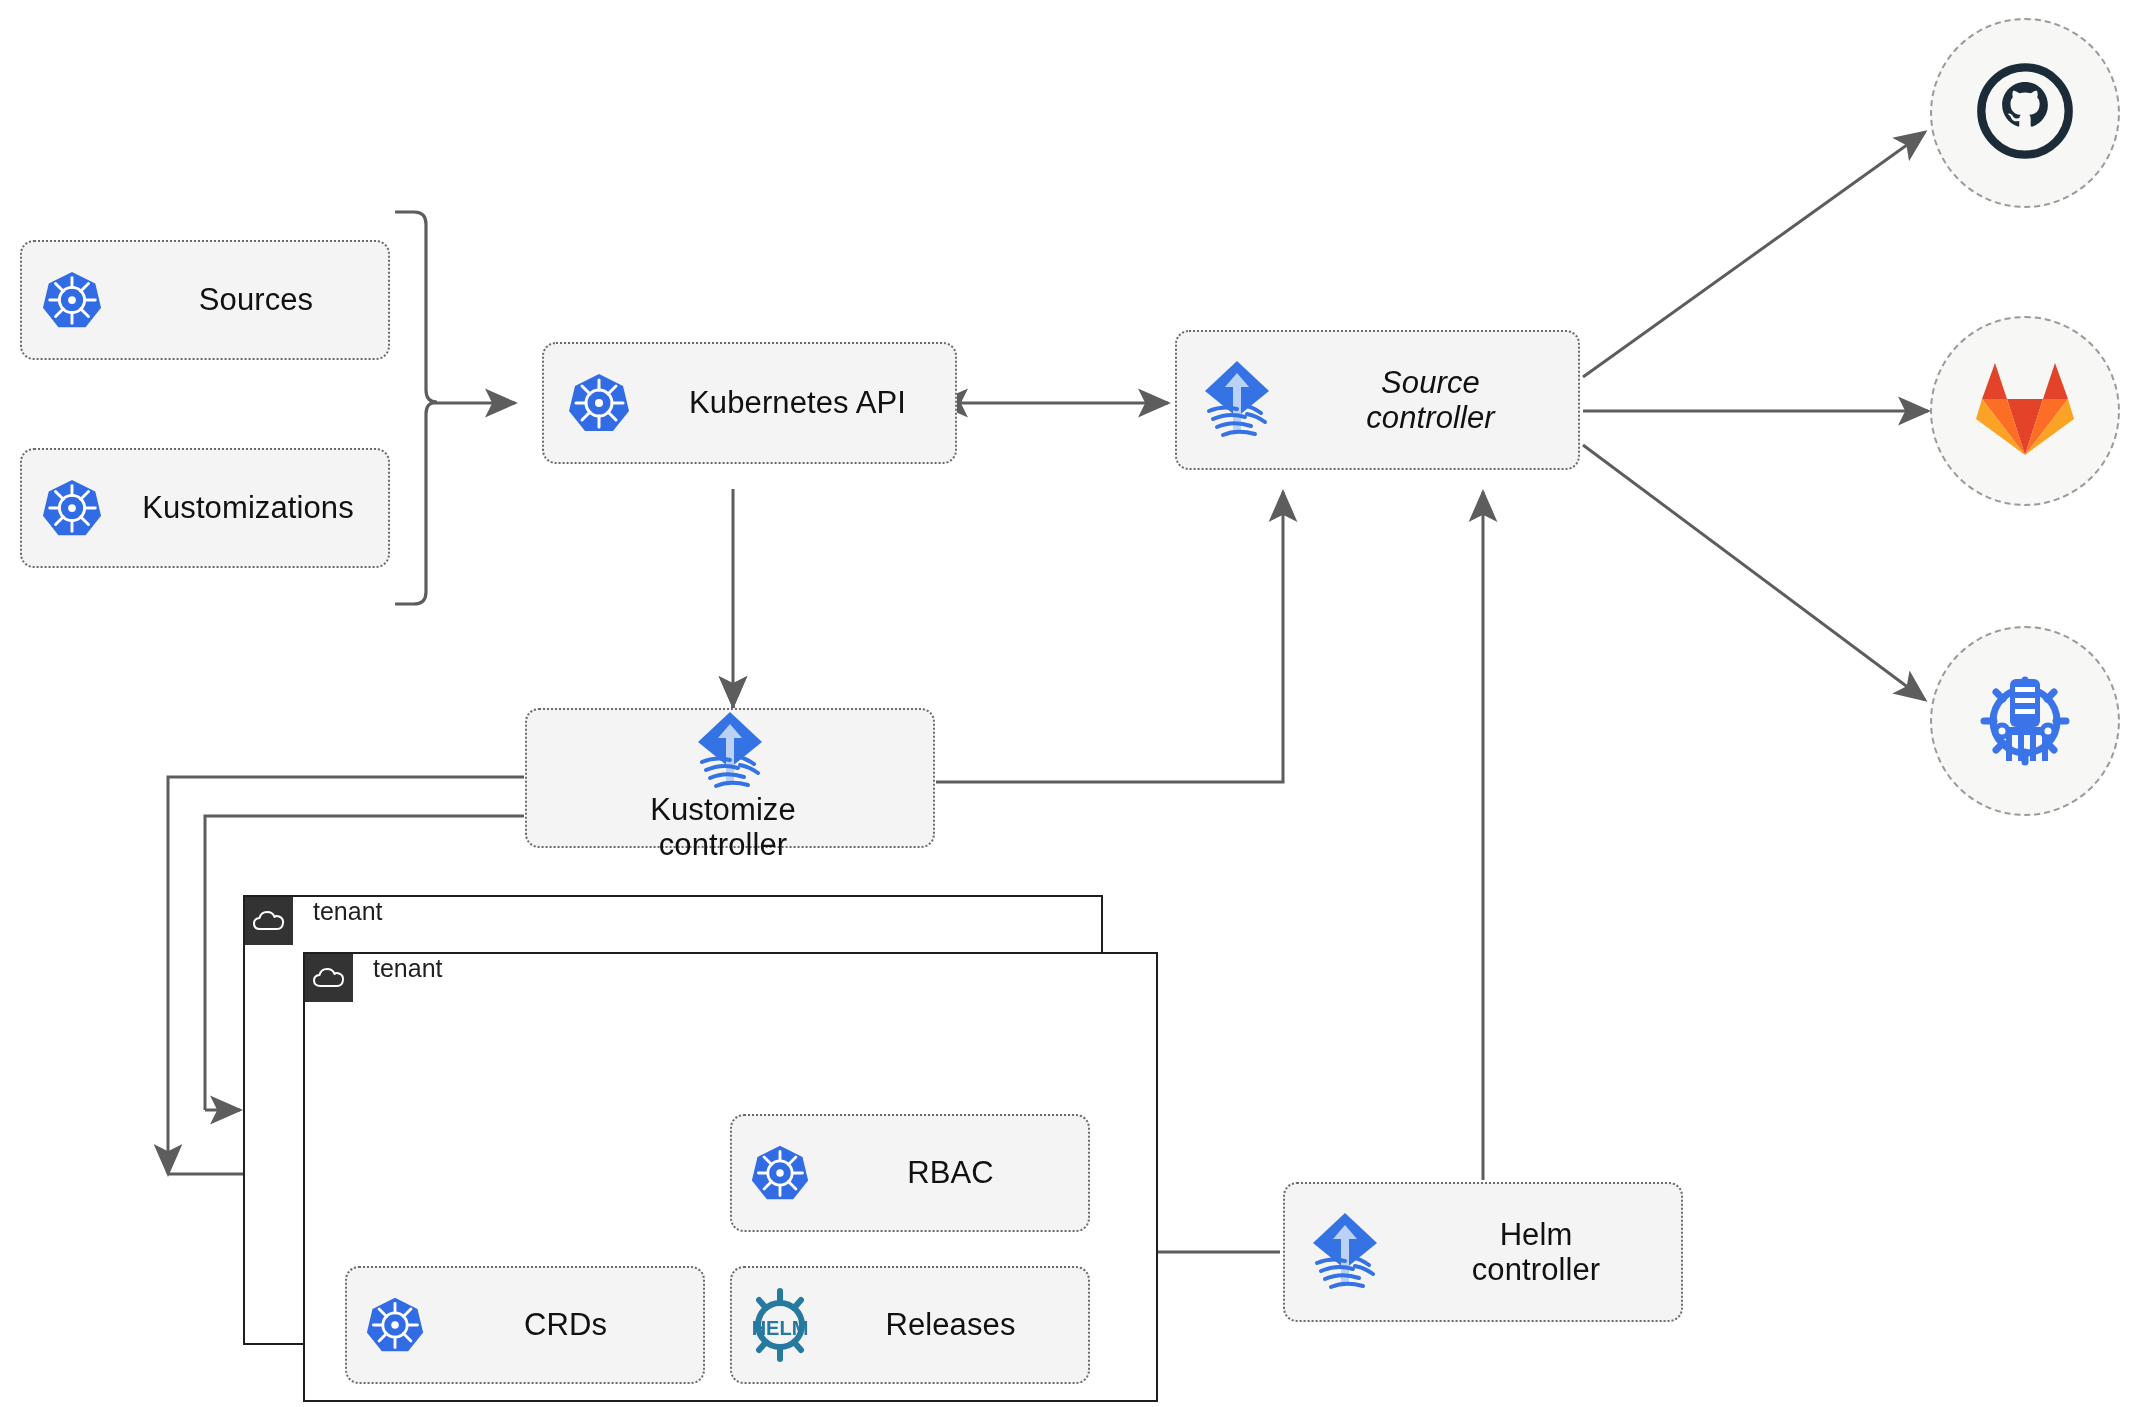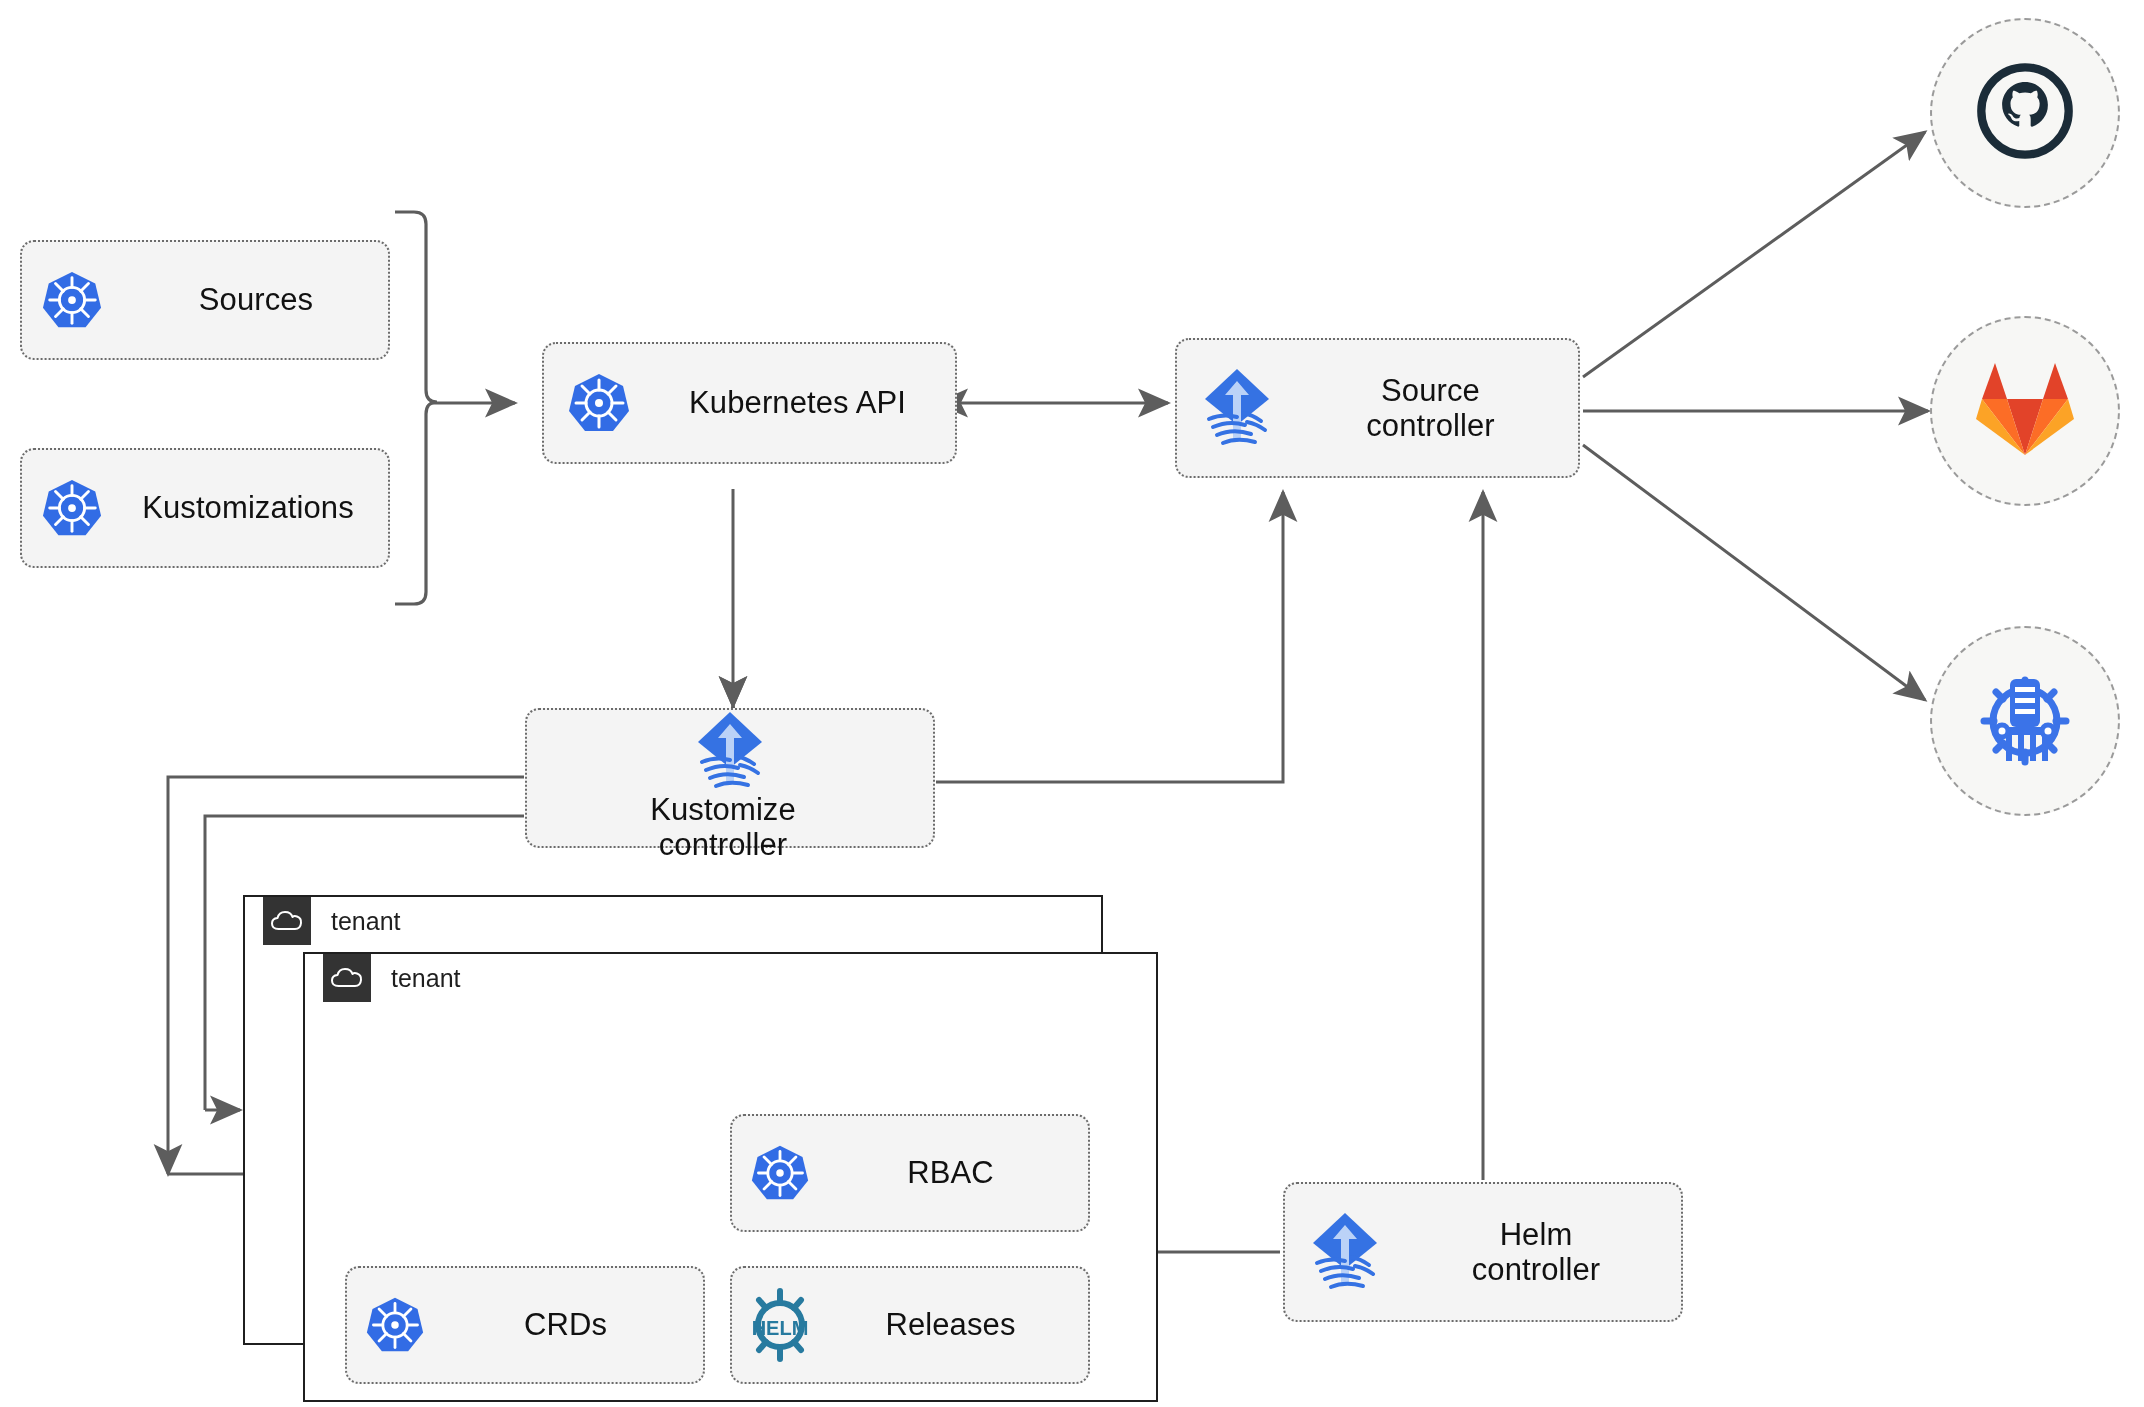--- a/index.html
+++ b/index.html
@@ -64,22 +64,20 @@
     position: absolute;
     background: #ffffff;
     border: 2.5px solid #1f1f1f;
     z-index: 8;
   }
   .tenant .bar {
     position: absolute;
     left: -0px; top: -0px;
     height: 48px;
     display: flex;
-    align-items: center;
-    margin-left: 18px;
   }
   .tenant .chip {
     width: 48px; height: 48px;
     background: #333333;
     display: flex; align-items: center; justify-content: center;
   }
   .tenant .tname {
     color: #1f1f1f;
     font-size: 25px;
     padding-left: 20px;
@@ -191,21 +189,21 @@
           <line x1="41" y1="41" x2="49" y2="49"></line>
           <line x1="49" y1="15" x2="41" y2="23"></line>
           <line x1="23" y1="41" x2="15" y2="49"></line>
         </g>
         <circle cx="32" cy="32" r="4" fill="#ffffff"></circle>
       </svg>
     </span>
     <span class="lbl">Kubernetes API</span>
   </div>
 
-  <div class="node" style="left:1175px; top:338px; width:405px; height:140px;">
+  <div class="node" style="left:1175px; top:330px; width:405px; height:140px;font-style:italic;">
     <span class="ic" style="width:120px;">
       <svg class="flux-svg" width="80" height="82" viewBox="0 0 80 82">
         <polygon points="40,2 72,32 40,58 8,32" fill="#3572E3"></polygon>
         <path d="M40,14 L52,28 L44,28 L44,74 L36,74 L36,28 L28,28 Z" fill="#BBD2F7"></path>
         <g stroke="#3572E3" stroke-width="4" stroke-linecap="round" fill="none">
           <path d="M12,52 Q26,46 40,50"></path>
           <path d="M16,60 Q32,53 48,58"></path>
           <path d="M20,68 Q36,61 54,67"></path>
           <path d="M26,76 Q40,70 58,75"></path>
           <path d="M46,46 Q56,48 64,54"></path>

